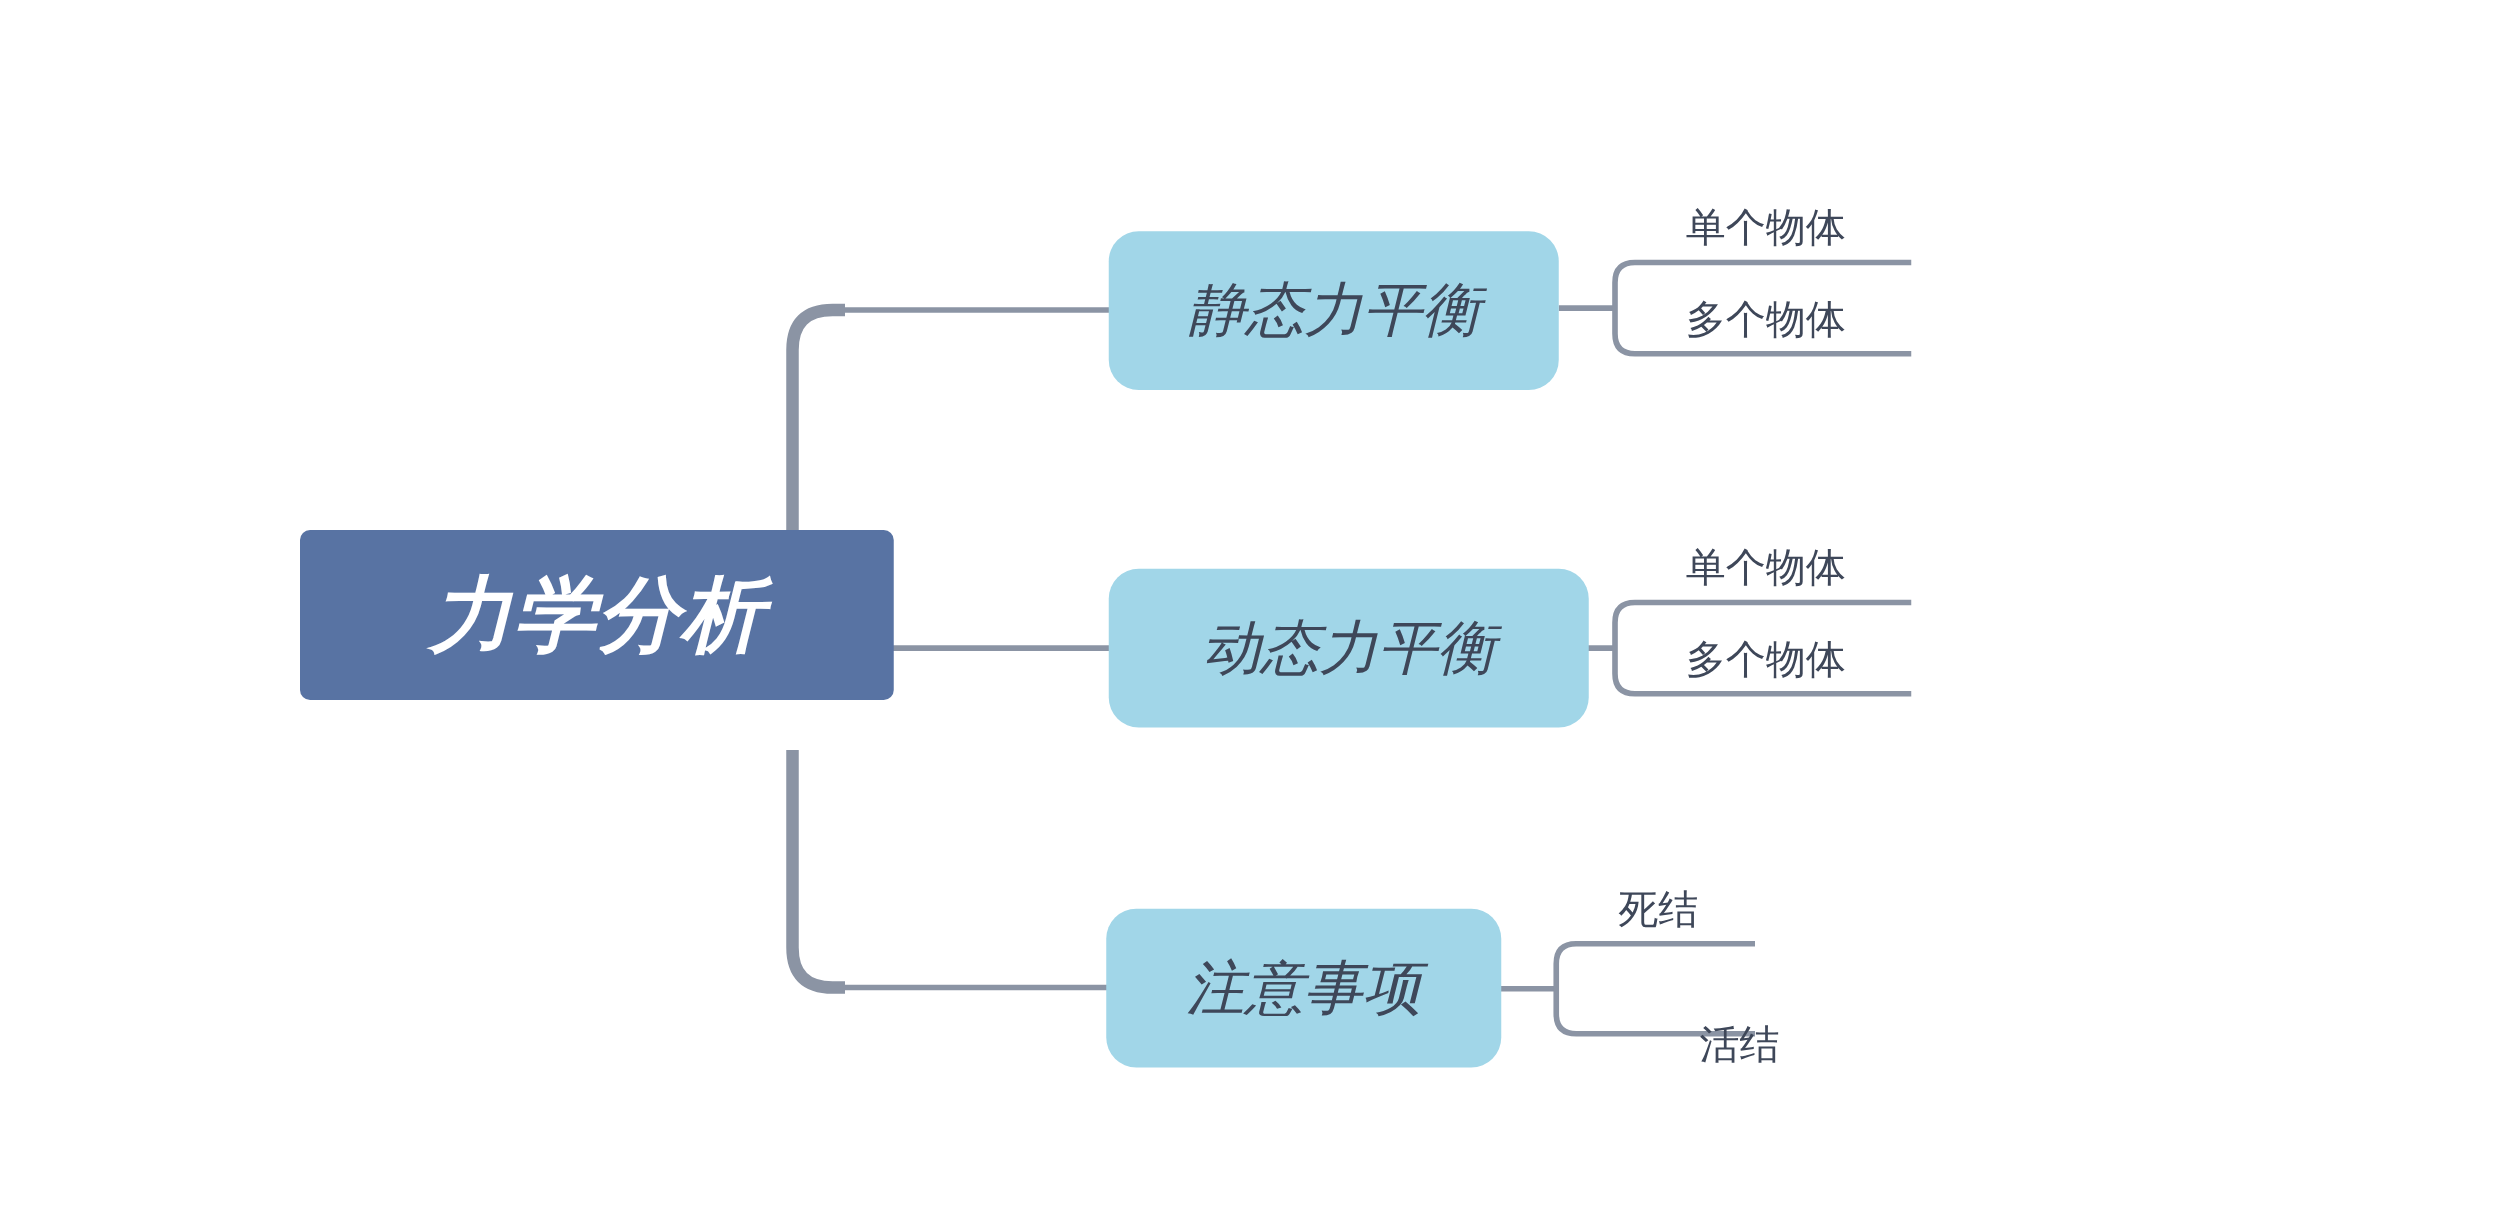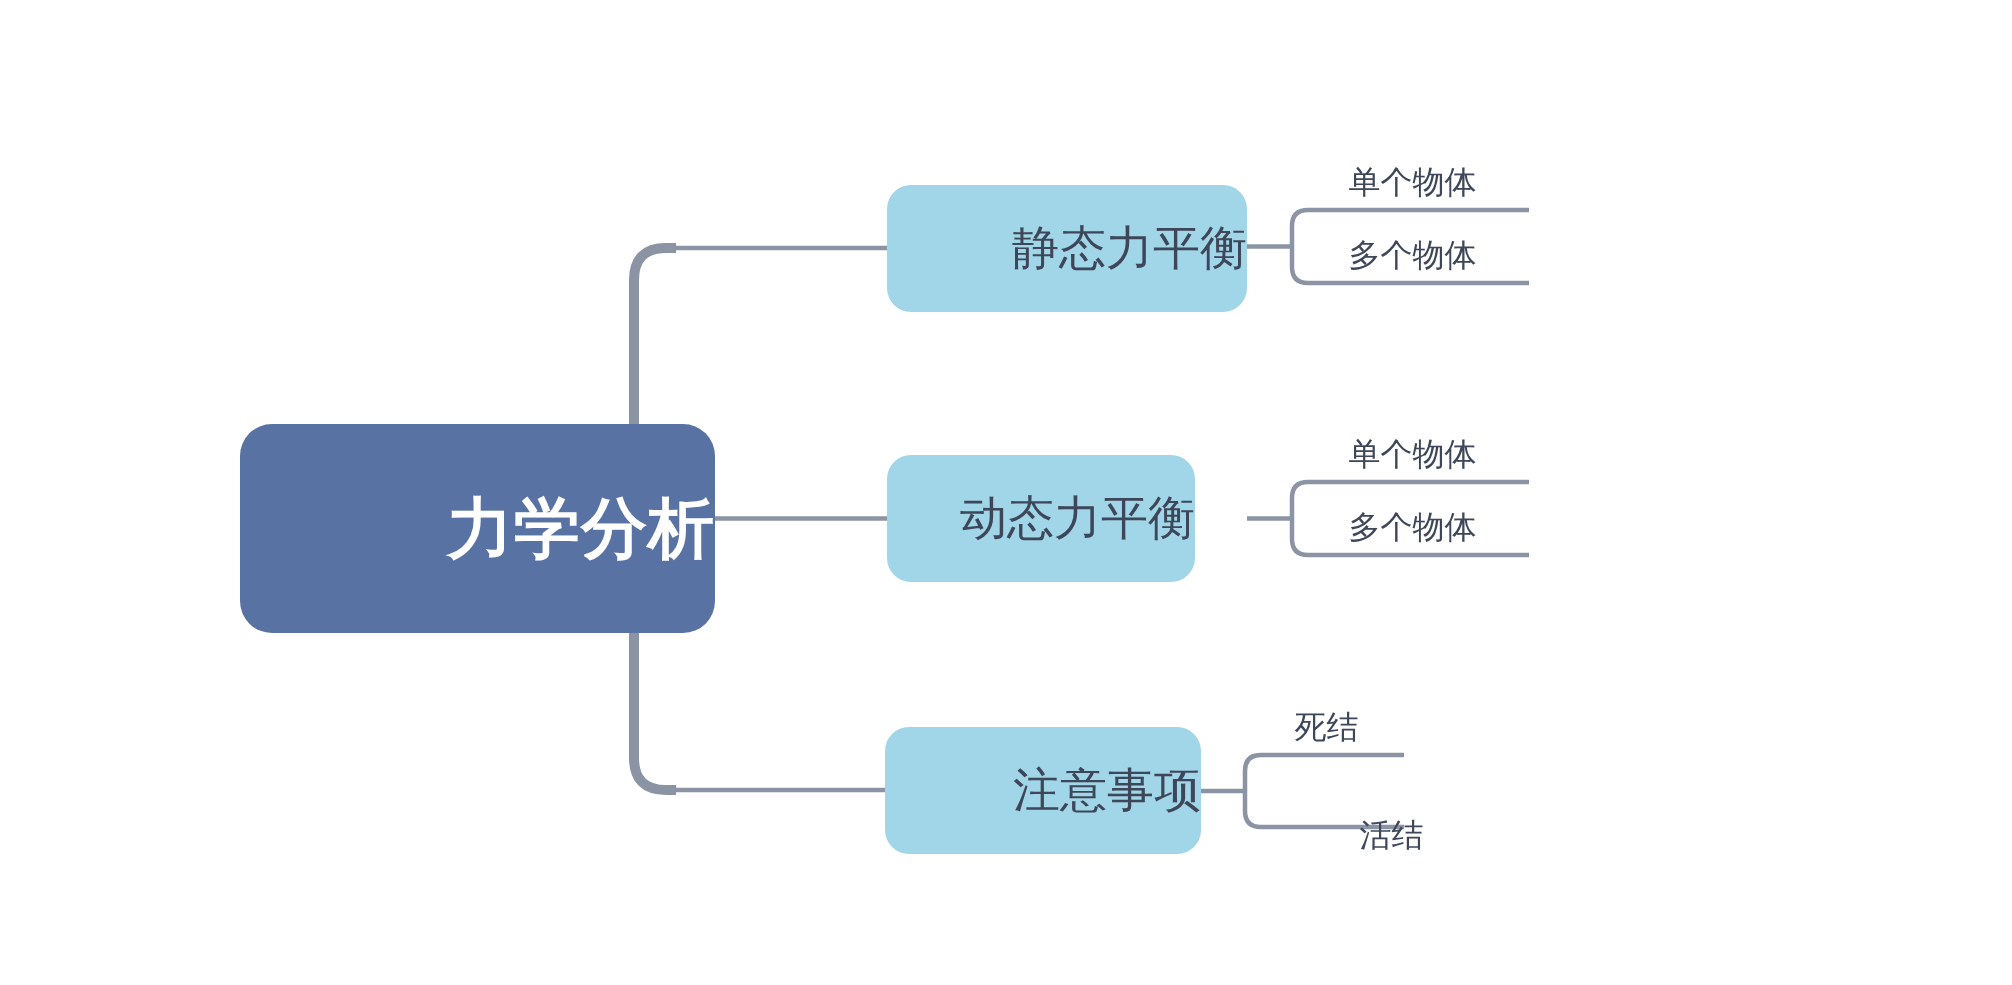--- a/index.html
+++ b/index.html
@@ -32,42 +32,43 @@
     stroke: var(--line);
     stroke-width: 4.5;
     stroke-linejoin: round;
   }
   .ln.thick { stroke-width: 10; }
 
   .node {
     position: absolute;
     display: flex;
     align-items: center;
-    justify-content: flex-end;
+    justify-content: center;
     text-align: center;
     white-space: nowrap;
     cursor: default;
+    font-style: italic;
   }
   .node.root {
-    left: 240px; top: 424px; width: 475px; height: 209px;
+    left: 240px; top: 424px; width: 475px; height: 136px;
     background: var(--root-fill);
-    border-radius: 32px;
+    border-radius: 8px;
     color: var(--root-text);
     font-size: 66px;
     font-weight: bold;
     letter-spacing: 1px;
   }
   .node.branch {
     background: var(--branch-fill);
     border-radius: 24px;
     color: var(--node-text);
     font-size: 47px;
   }
   .node.branch.b1 { left: 887px; top: 185px; width: 360px; height: 127px; }
-  .node.branch.b2 { left: 887px; top: 455px; width: 308px; height: 127px; }
+  .node.branch.b2 { left: 887px; top: 455px; width: 384px; height: 127px; }
   .node.branch.b3 { left: 885px; top: 727px; width: 316px; height: 127px; }
 
   .leaf {
     position: absolute;
     height: 48px;
     line-height: 48px;
     text-align: center;
     white-space: nowrap;
     color: var(--node-text);
     font-size: 32px;

